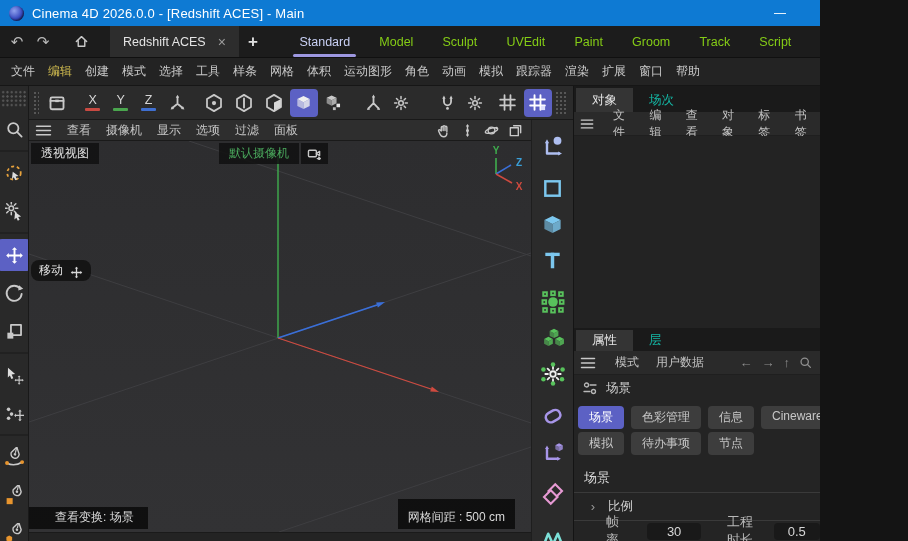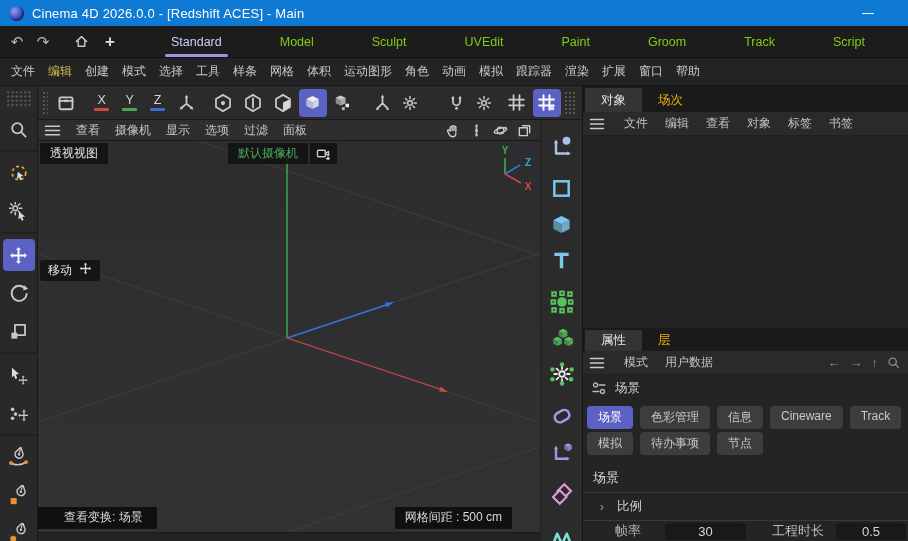--- a/index.html
+++ b/index.html
@@ -1,17 +1,17 @@
 <!DOCTYPE html>
 <html><head>
 <meta charset="utf-8">
 <style>
   html,body{margin:0;padding:0;background:#141414;}
   *{box-sizing:border-box;}
-  .window{position:relative;width:908px;height:541px;background:#1f1f1f;overflow:hidden;
+  .window{position:relative;width:820px;height:541px;background:#1f1f1f;overflow:hidden;
     font-family:"Liberation Sans","DejaVu Sans",sans-serif;color:#c9c9c9;font-size:12px;
     -webkit-font-smoothing:antialiased;}
   svg{display:block;}
   svg .st{stroke:#c9c9c9;fill:none;stroke-width:1.5;stroke-linecap:round;stroke-linejoin:round;}
 
   
   .titlebar{height:26px;background:#0e7ad3;display:flex;align-items:center;padding:0 9px;color:#fff;}
   .logo{width:15px;height:15px;border-radius:50%;margin-right:8px;flex:none;
     background:radial-gradient(circle at 35% 32%,#8fa1ee,#3a4cc0 55%,#131f66 95%);
     box-shadow:inset -1px -1px 2px rgba(0,0,0,.5);}
@@ -66,34 +66,34 @@
   .vpmenu{height:21px;background:#2e2e2e;border-bottom:1px solid #1a1a1a;display:flex;align-items:center;gap:15px;padding:0 8px 0 6px;}
   .vpmenu .mi{color:#c6c6c6;font-size:12px;}
   .vpright{margin-left:auto;display:flex;align-items:center;gap:9px;}
   .canvas{position:relative;flex:1;background:linear-gradient(#2d2d2f,#323234);overflow:hidden;}
   .vpstrip{height:9px;background:#232323;border-top:1px solid #1a1a1a;}
   .overlaybox{position:absolute;background:rgba(16,16,16,.85);color:#e2e2e2;font-size:12px;padding:2px 10px;}
   .viewlabel{left:2px;top:2px;font-family:Liberation Serif, serif;}
   .cambox{position:absolute;left:190px;top:2px;display:flex;gap:2px;}
   .camlabel{background:rgba(16,16,16,.85);color:#4aa85c;font-size:12px;padding:2px 10px;}
   .camswap{background:rgba(16,16,16,.85);width:27px;display:flex;align-items:center;justify-content:center;}
-  .tooltip{position:absolute;left:2px;top:119px;display:flex;align-items:flex-start;gap:7px;background:rgba(16,16,16,.85);border-radius:3px;padding:2px 8px;color:#e2e2e2;font-size:12px;}
+  .tooltip{position:absolute;left:2px;top:119px;display:flex;align-items:flex-end;gap:7px;background:rgba(16,16,16,.85);border-radius:8px;padding:2px 8px;color:#e2e2e2;font-size:12px;}
   .statusL{position:absolute;left:0;bottom:3px;background:rgba(12,12,12,.9);padding:2px 14px 3px 26px;font-size:12px;color:#dadada;}
-  .statusR{position:absolute;right:28px;bottom:3px;background:rgba(12,12,12,.9);padding:2px 10px 3px;font-size:12px;color:#dadada;margin-left:44px;}
+  .statusR{position:absolute;right:16px;bottom:3px;background:rgba(12,12,12,.9);padding:10px 10px 3px;font-size:12px;color:#dadada;margin-left:44px;}
   .axes{position:absolute;inset:0;}
   .gizmo{position:absolute;right:6px;top:5px;}
 
   
   .midtb{width:42px;background:#2b2b2b;border-left:1px solid #1e1e1e;display:flex;flex-direction:column;align-items:center;overflow:hidden;padding-top:8px;}
   .mbtn{width:34px;height:34px;margin:1px 0;display:flex;align-items:center;justify-content:center;border-radius:4px;flex:none;}
   .msep{height:6px;flex:none;}
 
   
   .ptabs{height:26px;background:#1a1a1a;display:flex;align-items:stretch;padding-left:2px;flex:none;}
-  .ptab{display:flex;align-items:center;padding:0 16px;color:#eab308;font-size:12.5px;margin-top:2px;}
+  .ptab{display:flex;align-items:center;padding:0 16px;color:#14b8a6;font-size:12.5px;margin-top:2px;}
   .ptab.active{background:#343434;color:#e6e6e6;}
   .pmenu{height:24px;background:#2a2a2a;display:flex;align-items:center;gap:17px;padding:0 6px;flex:none;border-bottom:1px solid #1f1f1f;}
   .pmenu .mi{color:#c2c2c2;font-size:12px;}
   .omlist{flex:1;background:#232323;min-height:0;}
   .amnav{margin-left:auto;display:flex;align-items:center;gap:9px;color:#8f8f8f;font-size:13px;padding-right:2px;}
   .objrow{height:26px;display:flex;align-items:center;gap:8px;padding-left:8px;flex:none;color:#cfcfcf;font-size:12.5px;}
   .secttabs{padding:2px 0 4px 4px;flex:none;}
   .strow{display:flex;gap:7px;margin:3px 0;white-space:nowrap;}
   .stbtn{background:#3d3d3d;border-radius:4px;padding:3px 11px;font-size:12px;color:#c8c8c8;flex:none;}
   .stbtn.active{background:#5c61c4;color:#fff;}
@@ -144,20 +144,24 @@
   </div>
 
   <div class="tabbar">
     <span class="tb-ic first">↶</span>
     <span class="tb-ic">↷</span>
     <span class="homebtn">
       <svg width="15" height="15" viewBox="0 0 16 16">
           <path class="st" d="M2.5 8 8 2.8 13.5 8 M4.5 7.2 V13 h7 V7.2"></path>
         </svg>
     </span>
+    <div class="doctab">
+      <span>Redshift ACES</span>
+      <span class="closex">×</span>
+    </div>
     <span class="plusbtn">+</span>
     <div class="laytabs">
 
     <div class="laytab active">
           <span>Standard</span>
         </div>
         <div class="laytab">
           <span>Model</span>
         </div>
         <div class="laytab">

